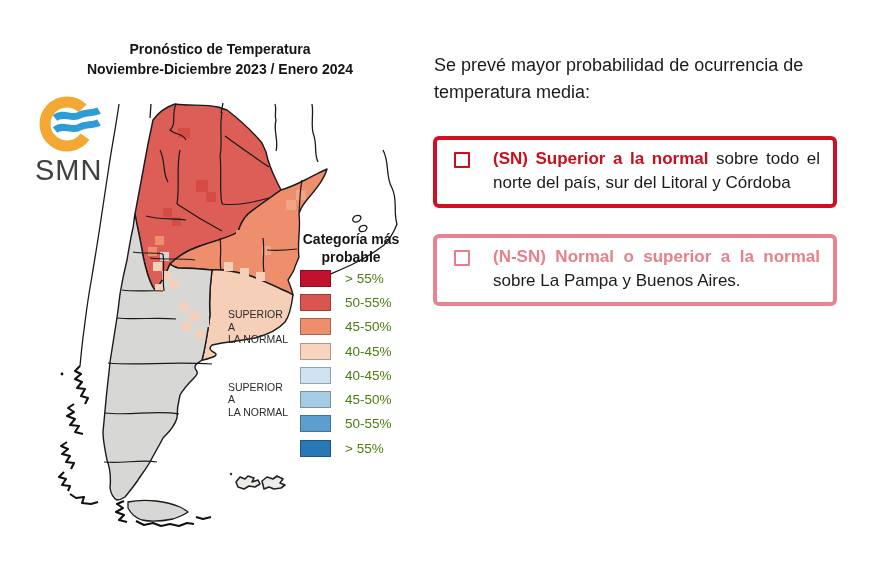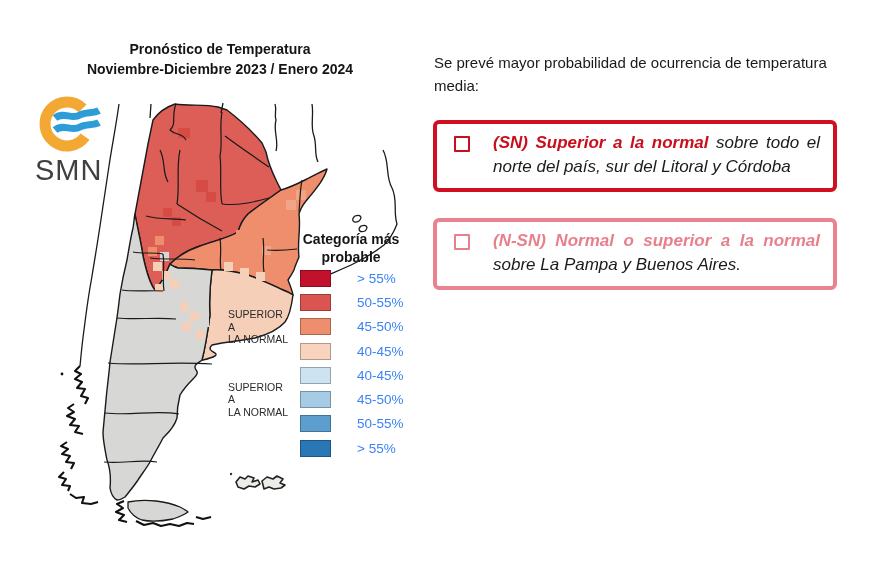--- a/index.html
+++ b/index.html
@@ -12,24 +12,24 @@
   .logo-text{position:absolute;left:35px;top:154px;font-size:29px;color:#8F9296;letter-spacing:1px;}
   .map-svg{position:absolute;left:20px;top:85px;width:400px;height:495px;}
   
   .legend{position:absolute;left:228px;top:231px;width:190px;}
   .legend-title{margin-left:56px;width:134px;text-align:center;font-weight:bold;font-size:14px;
                 line-height:1.25;color:#151515;white-space:pre-line;}
   .lrow{display:flex;align-items:center;height:24.3px;}
   .lside{width:72px;font-size:10.5px;line-height:1.18;text-align:left;padding-right:8px;
          color:#2a2a2a;white-space:pre-line;box-sizing:border-box;}
   .lswatch{width:31px;height:17px;border:1px solid rgba(0,0,0,.28);box-sizing:border-box;flex:none;}
-  .llabel{font-size:13.5px;margin-left:26px;color:#3b82f6;}
+  .llabel{font-size:13.5px;margin-left:14px;color:#4d7c0f;}
   
-  .intro{position:absolute;left:434px;top:52px;width:398px;font-size:15px;line-height:1.5;color:#1a1a1a;}
-  .callouts{position:absolute;left:433px;top:120px;width:404px;box-sizing:border-box;font-style:italic;}
+  .intro{position:absolute;left:434px;top:52px;width:398px;font-size:18px;line-height:1.5;color:#1a1a1a;}
+  .callouts{position:absolute;left:433px;top:136px;width:404px;box-sizing:border-box;}
   .co{border:4px solid #ccc;border-radius:6px;display:flex;box-sizing:border-box;
       padding:7px 13px 9px 0;background:#fff;}
   .co+.co{margin-top:26px;}
   .co-checkcol{width:56px;flex:none;padding-left:17px;padding-top:5px;box-sizing:border-box;}
   .co-check{width:12px;height:12px;border:2px solid #888;border-radius:1px;display:block;}
   .co-text{flex:1;font-size:17px;line-height:24px;text-align:justify;color:#1b1b1b;}
   .co-head{font-weight:bold;}
 </style>
 </head>
 <body>

